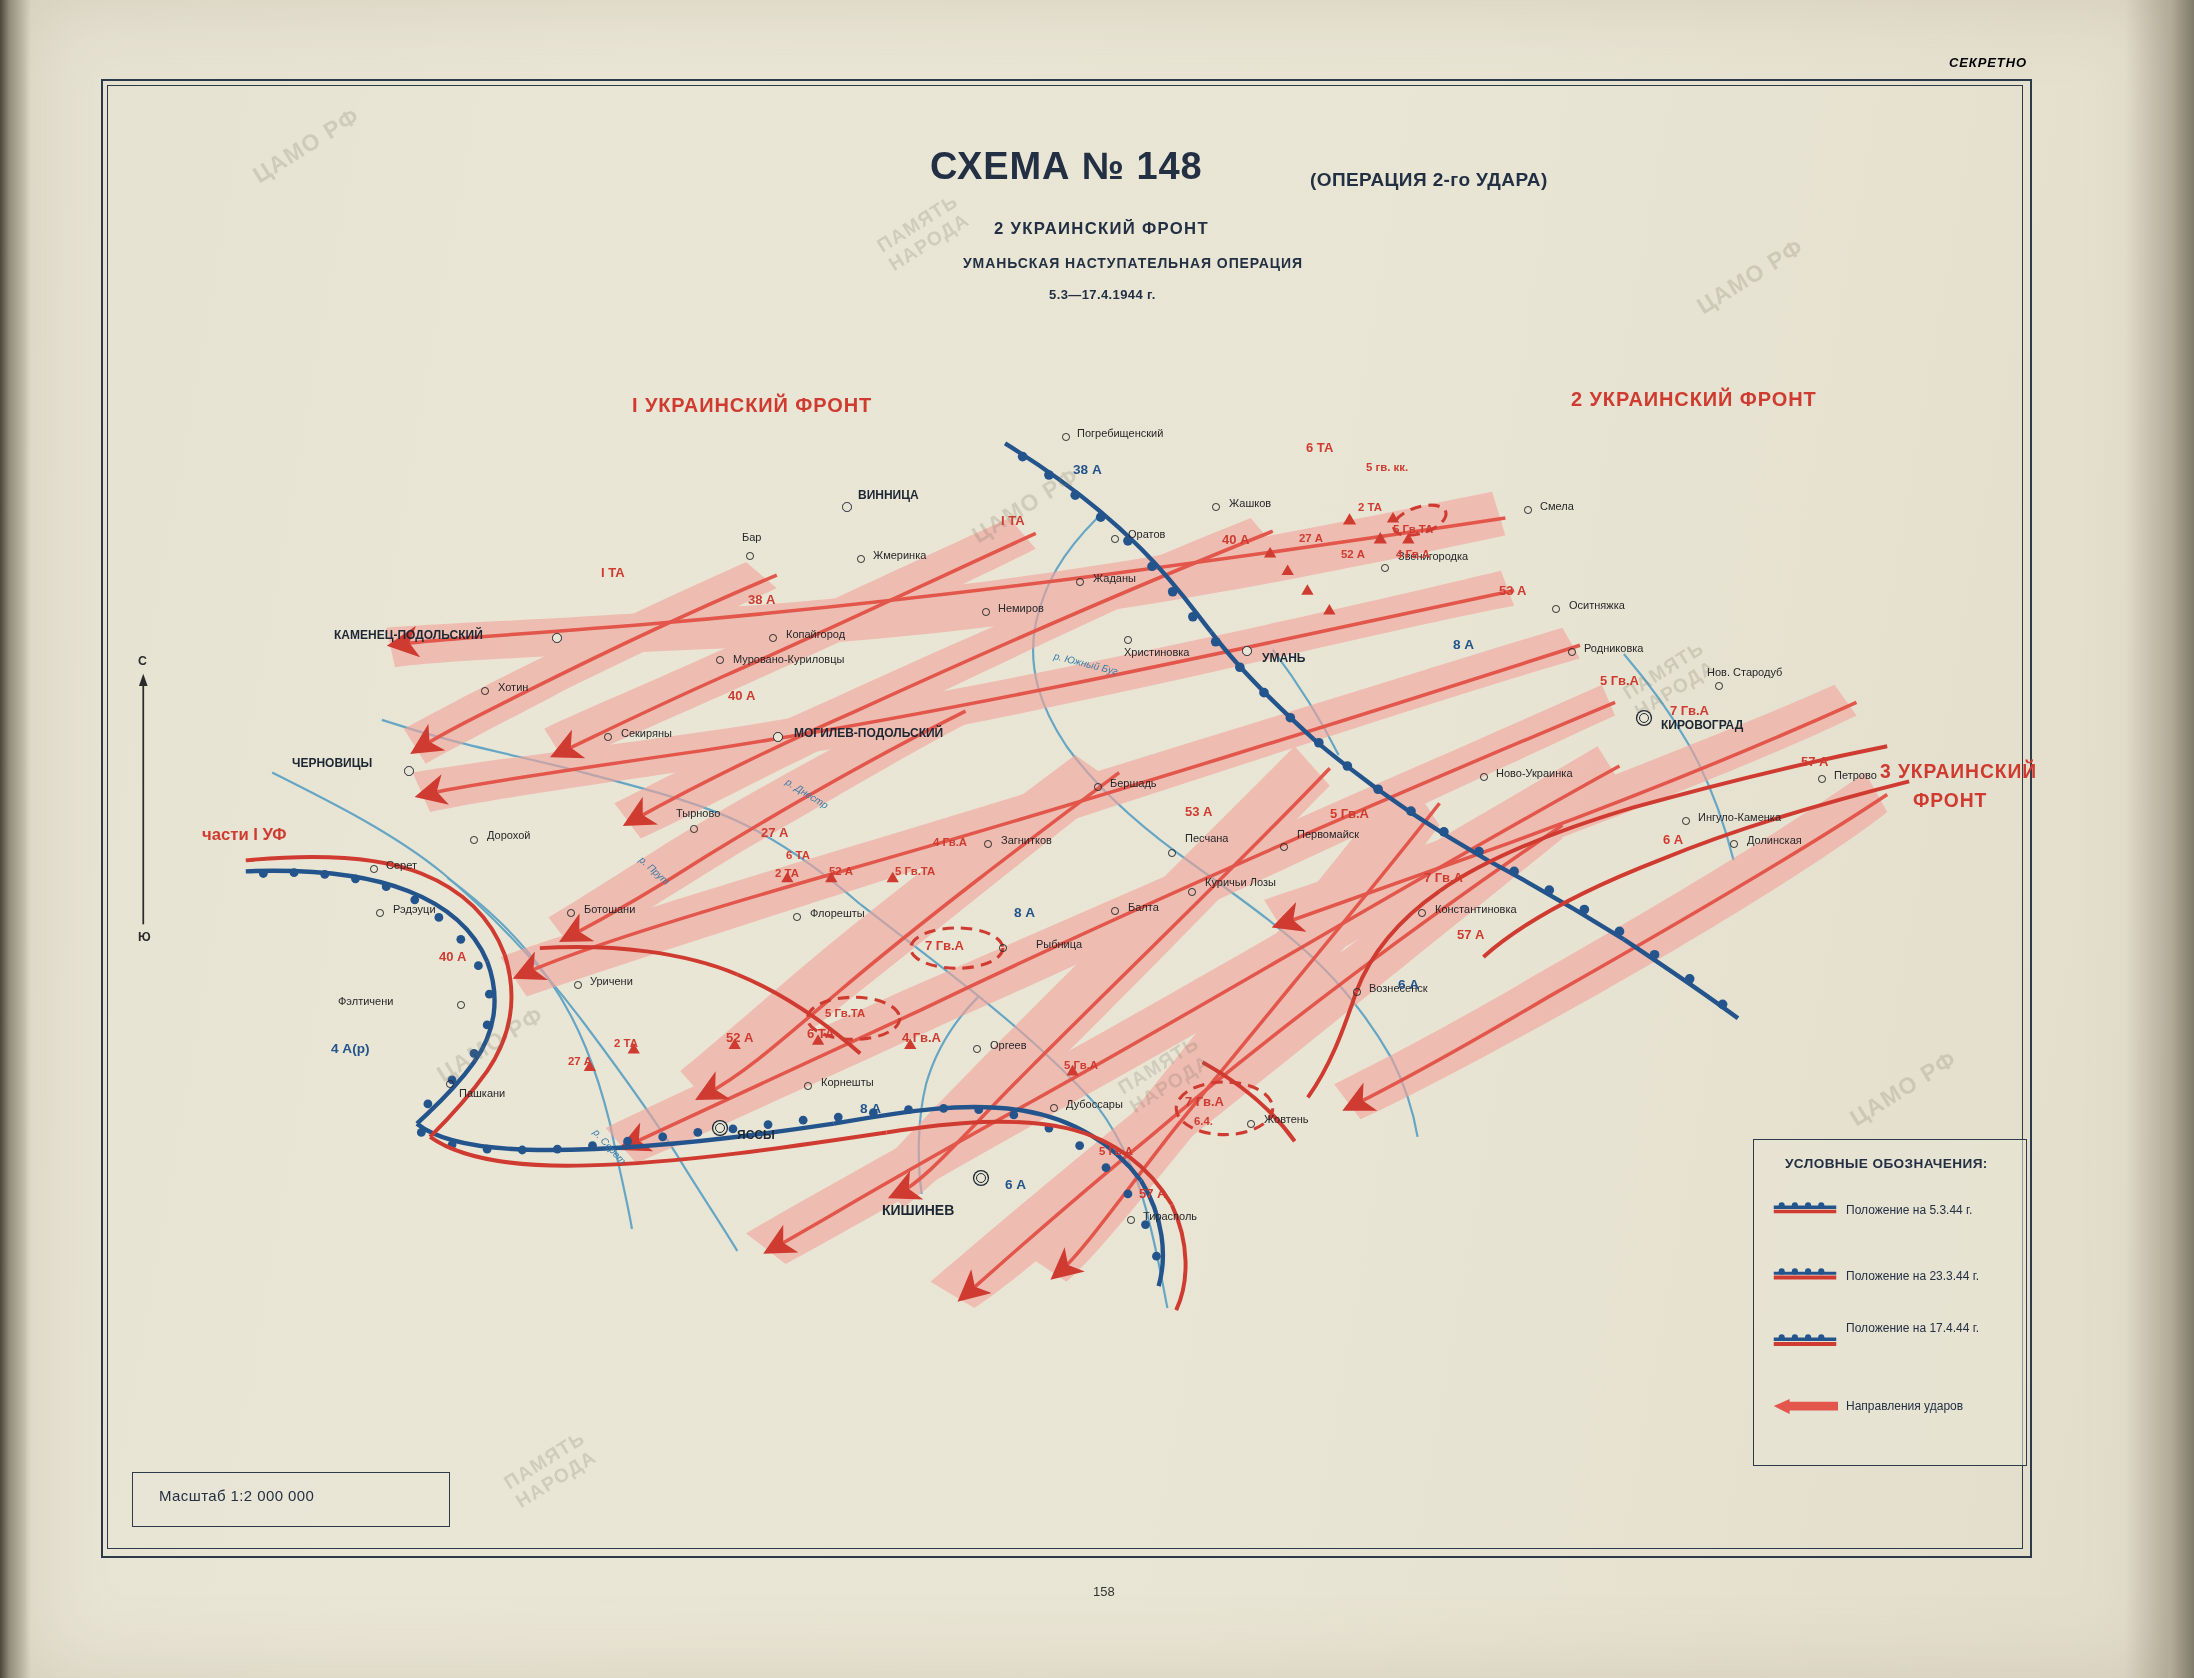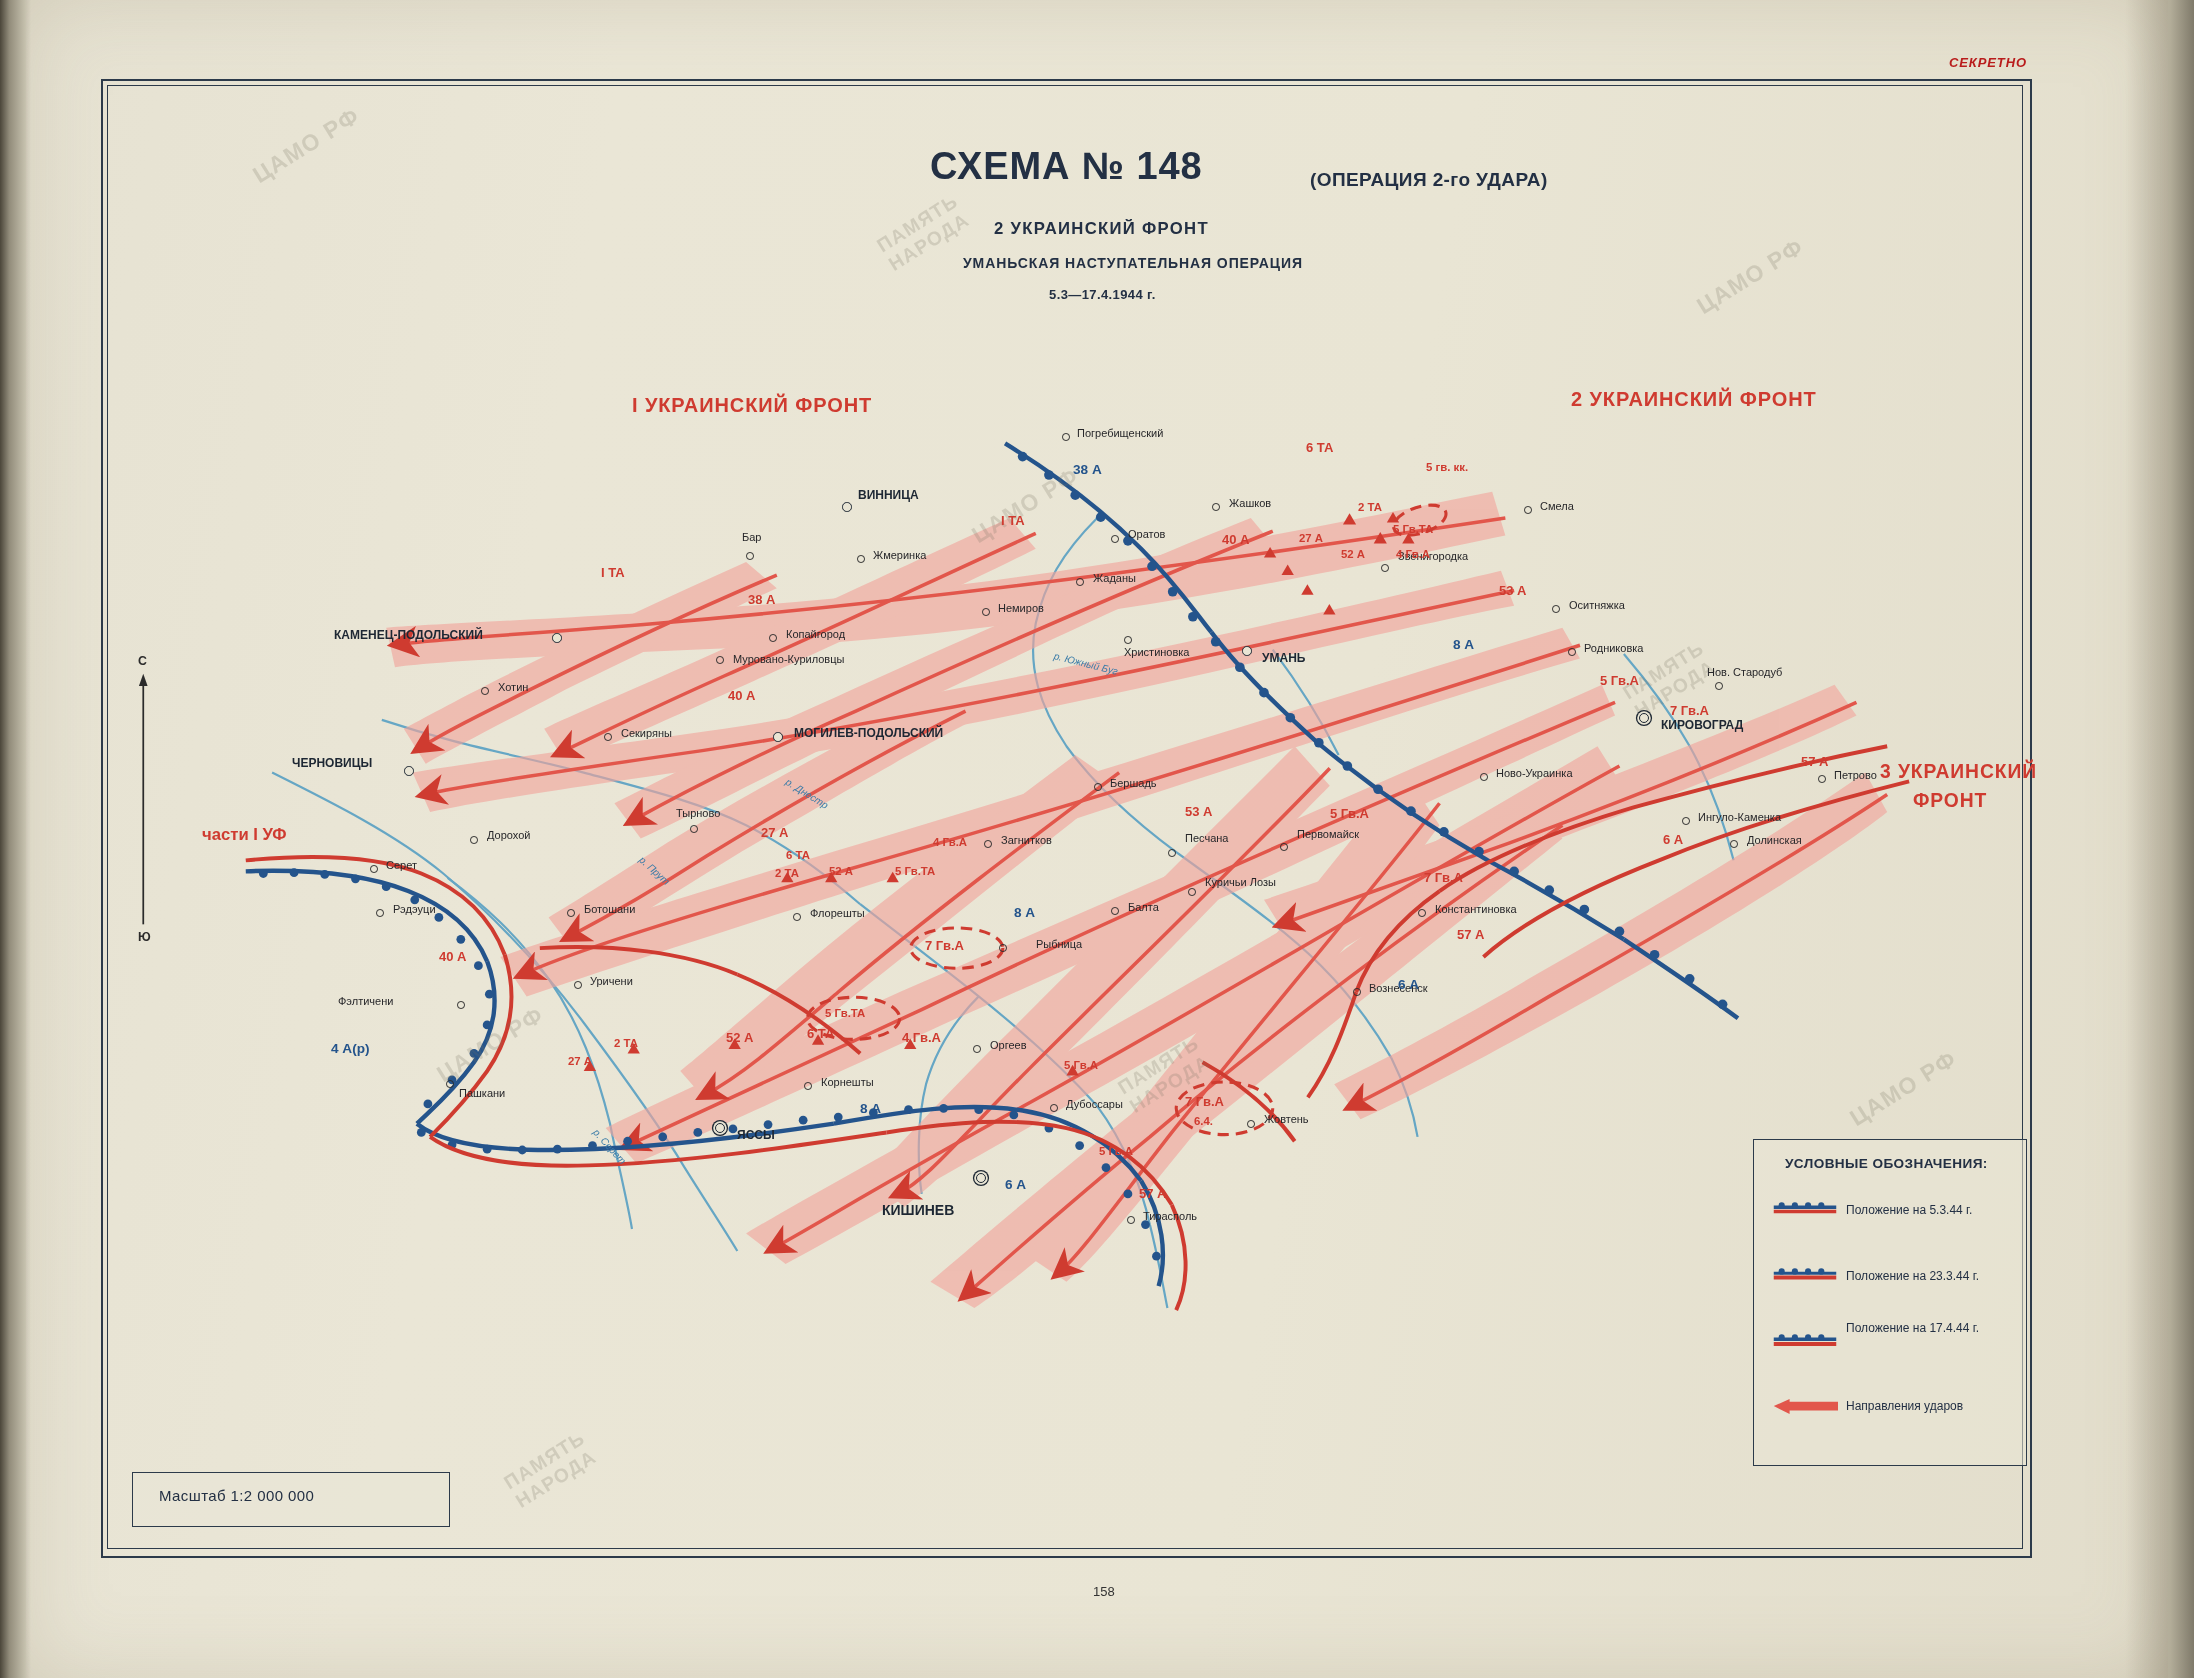--- a/index.html
+++ b/index.html
@@ -47,21 +47,21 @@
     position: absolute;
     left: 107px; top: 85px;
     width: 1914px; height: 1462px;
     border: 0.9px solid #2c3a4a;
   }
 
   
   .t { position: absolute; white-space: nowrap; }
 
   .secret {
-    font-size: 13px; letter-spacing: 0.9px; color: #b91c1c;
+    font-size: 13px; letter-spacing: 0.9px; color: #000000;
     font-style: italic; font-weight: bold;
   }
   .maintitle {
     font-size: 38px; font-weight: bold; color: #233044; letter-spacing: 0.9px;
   }
   .subtitle-paren { font-size: 19px; font-weight: bold; color: #233044; letter-spacing: 0.4px;}
   .sub1 { font-size: 16.7px; font-weight: bold; color: #233044; letter-spacing: 1.3px;}
   .sub2 { font-size: 14px; font-weight: bold; color: #233044; letter-spacing: 0.9px;}
   .sub3 { font-size: 13px; font-weight: bold; color: #233044; letter-spacing: 0.4px;}
 
@@ -540,21 +540,21 @@
   </div>
 
   <div class="t rivlabel" style="left:1053px; top:658px; transform:rotate(14deg);">р. Южный Буг</div>
   <div class="t rivlabel" style="left:783px; top:788px; transform:rotate(32deg);">р. Днестр</div>
   <div class="t rivlabel" style="left:636px; top:865px; transform:rotate(42deg);">р. Прут</div>
   <div class="t rivlabel" style="left:588px; top:1141px; transform:rotate(48deg);">р. Серет</div>
 
   <div>
     <div class="t armyblue" style="left:1073px; top:462px;">38 А</div>
     <div class="t armyred" style="left:1306px; top:440px;">6 ТА</div>
-    <div class="t armyred-sm" style="left:1426px; top:461px;">5 гв. кк.</div>
+    <div class="t armyred-sm" style="left:1366px; top:461px;">5 гв. кк.</div>
     <div class="t armyred" style="left:1001px; top:513px;">I ТА</div>
     <div class="t armyred-sm" style="left:1358px; top:501px;">2 ТА</div>
     <div class="t armyred" style="left:1222px; top:532px;">40 А</div>
     <div class="t armyred-sm" style="left:1299px; top:532px;">27 А</div>
     <div class="t armyred-sm" style="left:1393px; top:523px;">5 Гв.ТА</div>
     <div class="t armyred-sm" style="left:1341px; top:548px;">52 А</div>
     <div class="t armyred-sm" style="left:1396px; top:548px;">4 Гв.А</div>
     <div class="t armyred" style="left:601px; top:565px;">I ТА</div>
     <div class="t armyred" style="left:748px; top:592px;">38 А</div>
     <div class="t armyred" style="left:1499px; top:583px;">53 А</div>

